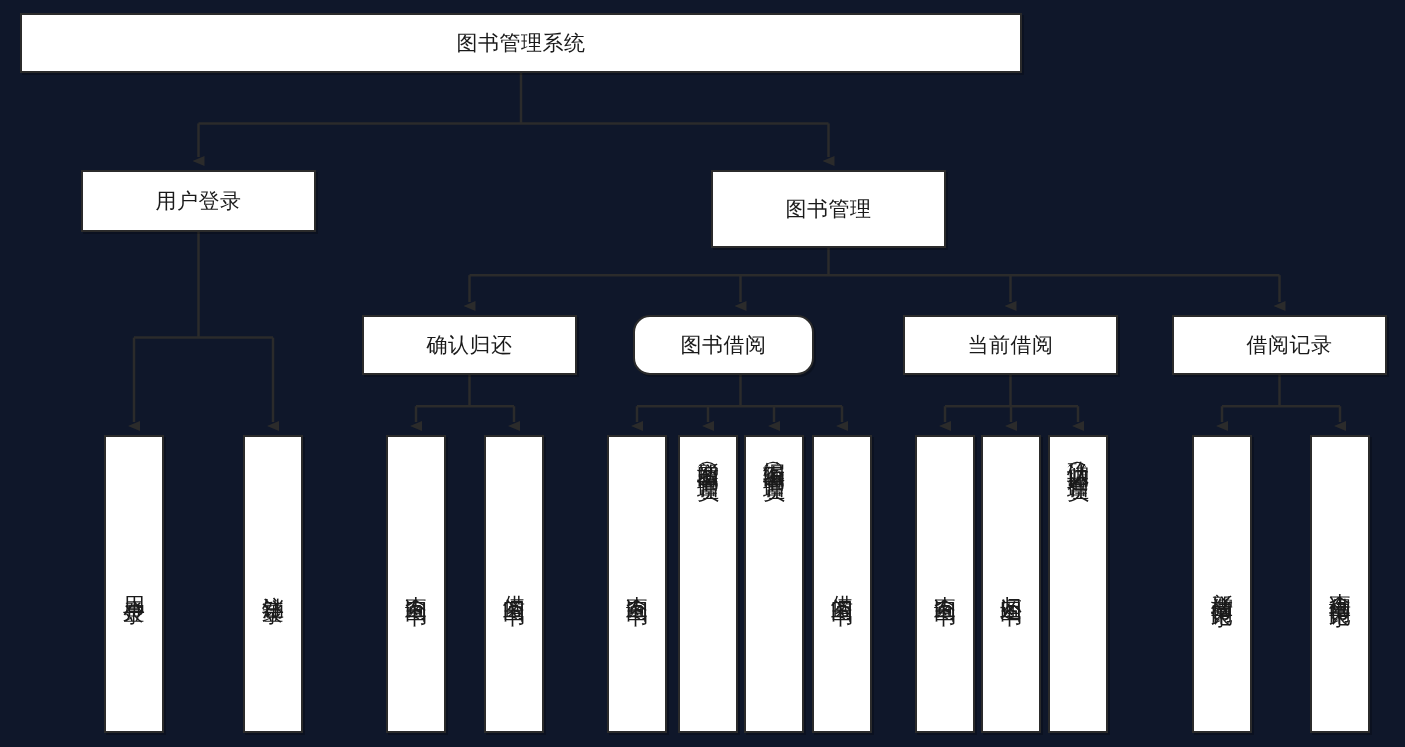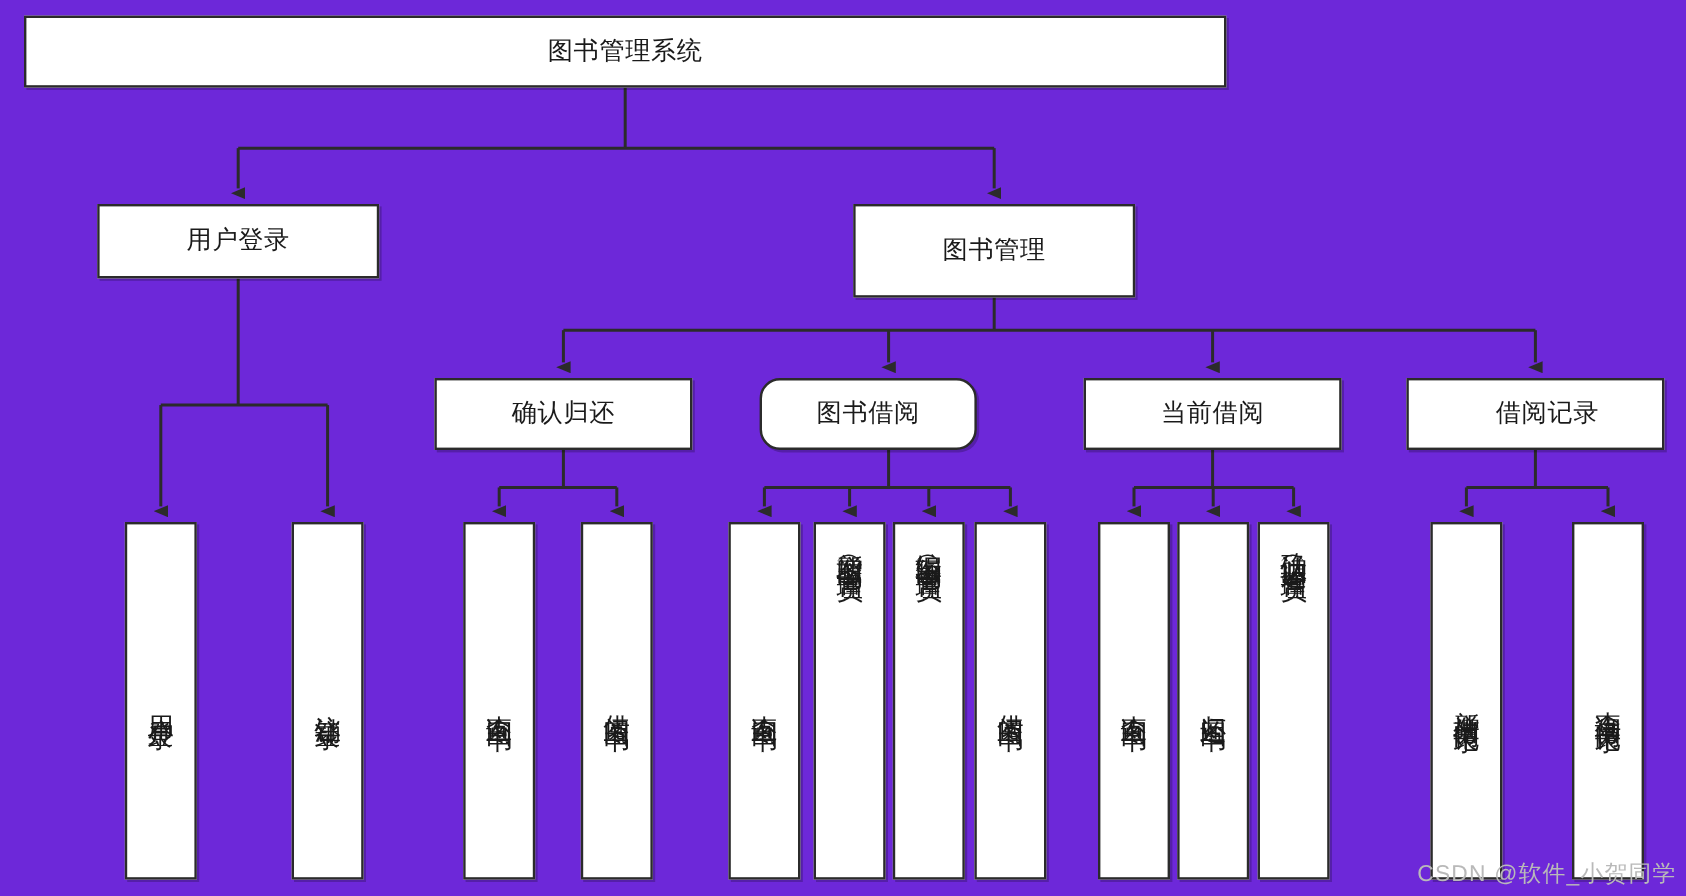--- a/index.html
+++ b/index.html
@@ -7,21 +7,21 @@
     padding: 0;
     background: #ffffff;
   }
   body {
     font-family: "Liberation Sans", "DejaVu Sans", sans-serif;
   }
   #canvas {
     position: relative;
     width: 1405px;
     height: 747px;
-    background: #6d28d9;
+    background: #0f172a;
     overflow: hidden;
   }
   #edges {
     position: absolute;
     left: 0;
     top: 0;
     width: 1405px;
     height: 747px;
   }
   .node {
@@ -170,14 +170,13 @@
       <div class="node vertical" style="left: 1048px; top: 435px; width: 60px; height: 298px;">
         <span class="label">确认归还（管理员）</span>
       </div>
       <div class="node vertical centered" style="left: 1192px; top: 435px; width: 60px; height: 298px;">
         <span class="label">新增借阅记录</span>
       </div>
       <div class="node vertical centered" style="left: 1310px; top: 435px; width: 60px; height: 298px;">
         <span class="label">查询借阅记录</span>
       </div>
     </div>
-  <div id="watermark">CSDN @软件_小贺同学</div>
 </div>
 
 </body></html>

